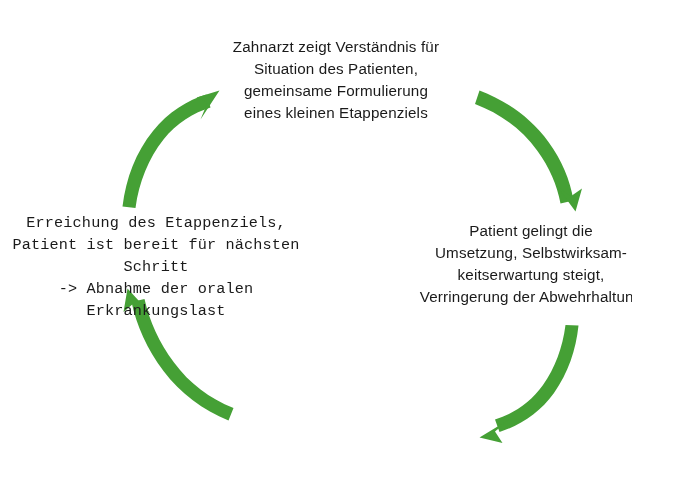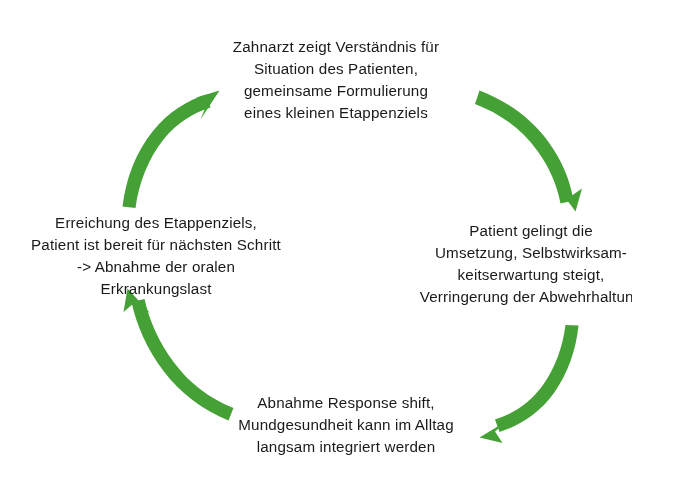--- a/index.html
+++ b/index.html
@@ -49,20 +49,21 @@
   }
   #node-bottom {
     left: 196px;
     top: 392px;
     width: 300px;
   }
   #node-left {
     left: 8px;
     top: 212px;
     width: 296px;
+    font-family: Liberation Mono, monospace;
   }
 </style>
 </head>
 <body>
 
 <div id="canvas" style="background: rgb(255, 255, 255);">
 
   <svg id="arrow-layer" viewBox="0 0 682 490" width="682" height="490" xmlns="http://www.w3.org/2000/svg">
 
     <g>
@@ -121,22 +122,19 @@
   <div class="node" id="node-top" style="color: rgb(26, 26, 26);">Zahnarzt zeigt Verständnis für
 Situation des Patienten,
 gemeinsame Formulierung
 eines kleinen Etappenziels</div>
 
   <div class="node" id="node-right" style="color: rgb(26, 26, 26);">Patient gelingt die
 Umsetzung, Selbstwirksam-
 keitserwartung steigt,
 Verringerung der Abwehrhaltung</div>
 
-  <div class="node" id="node-bottom" style="color: rgb(26, 26, 26);">Abnahme Response shift,
-Mundgesundheit kann im Alltag
-langsam integriert werden</div>
 
   <div class="node" id="node-left" style="color: rgb(26, 26, 26);">Erreichung des Etappenziels,
 Patient ist bereit für nächsten Schritt
 -&gt; Abnahme der oralen
 Erkrankungslast</div>
 
 </div>
 
 </body></html>

